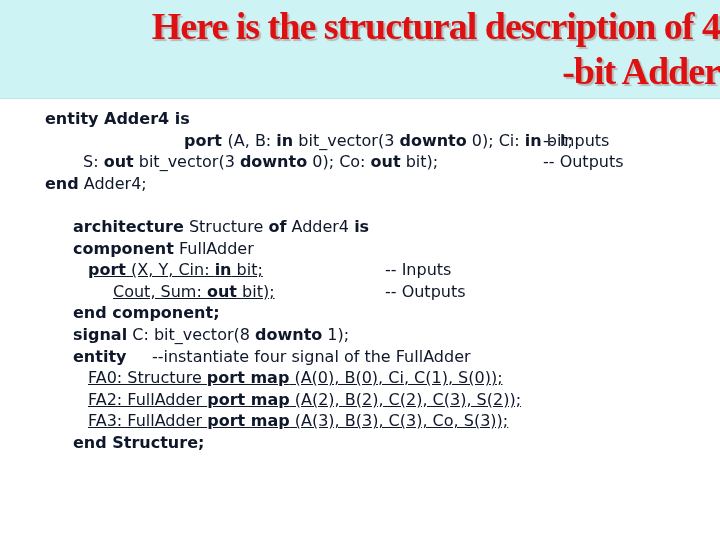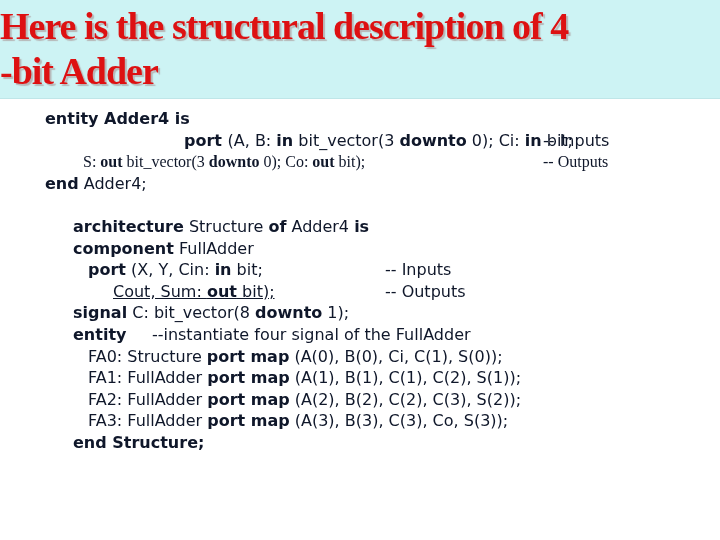--- a/index.html
+++ b/index.html
@@ -8,21 +8,21 @@
     background:#ffffff;
     position:relative;
     overflow:hidden;
     font-family:"DejaVu Sans","Liberation Sans",sans-serif;
   }
   .title-band {
     position:absolute; top:0; left:0;
     width:720px; height:98px;
     background:#cdf3f4;
     border-bottom:1px solid #bfe6e8;
-    text-align:left;
+    text-align:right;
   }
   .title-line {
     font-family:"Liberation Serif","DejaVu Serif",serif;
     font-weight:bold;
     color:#dd1112;
     font-size:38px;
     line-height:45px;
     letter-spacing:-1px;
     text-shadow:2px 2px 1px rgba(170,150,150,0.65);
     white-space:nowrap;
@@ -31,23 +31,23 @@
   .code {
     position:absolute; left:45px; top:108px;
     width:660px;
     font-size:16px;
     line-height:21.6px;
     color:#0f172a;
   }
   .line { white-space:pre; position:relative; height:21.6px; }
   .b { font-weight:bold; }
   .i1 { padding-left:7px;text-align:center; }
-  .i2 { padding-left:38px;font-family:Liberation Serif, serif; }
+  .i2 { padding-left:38px; }
   .i3 { padding-left:28px; }
-  .i4 { padding-left:43px; }
+  .i4 { padding-left:43px;text-decoration:underline; }
   .i5 { padding-left:68px;text-decoration:underline; }
   .cmt { position:absolute; top:0; }
   .far { left:498px; }
   .near { left:340px; }
 </style>
 </head>
 <body>
 
 <div class="title-band">
   <div class="title-line first">Here is the structural description of 4</div>
@@ -67,28 +67,28 @@
   <div class="line"></div>
 
   <div class="line i3"><span class="b">architecture</span><span> Structure </span><span class="b">of</span><span> Adder4 </span><span class="b">is</span></div>
 
   <div class="line i3"><span class="b">component</span><span> FullAdder</span></div>
 
   <div class="line i4"><span class="b">port</span><span> (X, Y, Cin: </span><span class="b">in</span><span> bit;</span><span class="cmt near">-- Inputs</span></div>
 
   <div class="line i5"><span>Cout, Sum: </span><span class="b">out</span><span> bit);</span><span class="cmt near">-- Outputs</span></div>
 
+  <div class="line i3"><span class="b">end component;</span></div>
 
   <div class="line i3"><span class="b">signal</span><span> C: bit_vector(8 </span><span class="b">downto</span><span> 1);</span></div>
 
   <div class="line i3"><span class="b">entity</span><span>     --instantiate four signal of the FullAdder</span></div>
 
   <div class="line i4"><span>FA0: Structure </span><span class="b">port map</span><span> (A(0), B(0), Ci, C(1), S(0));</span></div>
 
-  <div class="line i4"><span>FA1: FullAdder </span><span class="b">port map</span><span> (A(1), B(1), C(1), C(2), S(1));</span></div>
 
   <div class="line i4"><span>FA2: FullAdder </span><span class="b">port map</span><span> (A(2), B(2), C(2), C(3), S(2));</span></div>
 
   <div class="line i4"><span>FA3: FullAdder </span><span class="b">port map</span><span> (A(3), B(3), C(3), Co, S(3));</span></div>
 
   <div class="line i3"><span class="b">end Structure;</span></div>
 
 </div>
 
 </body></html>

